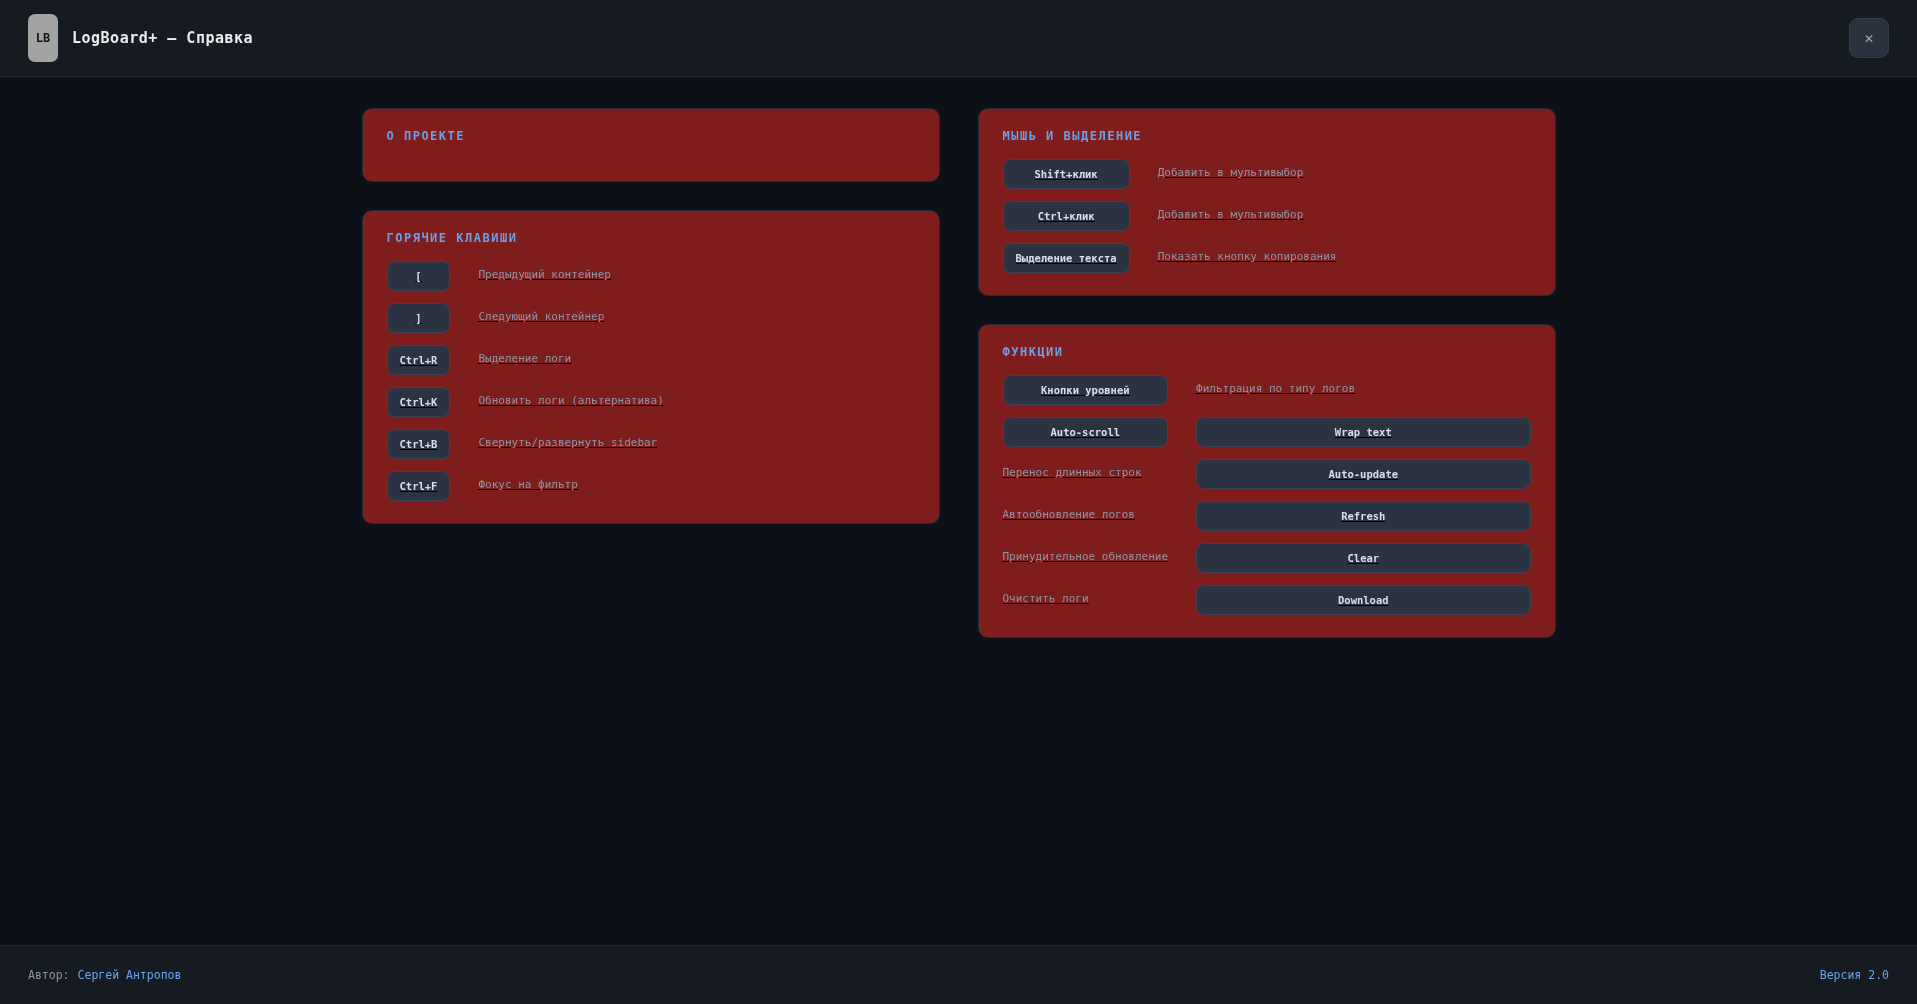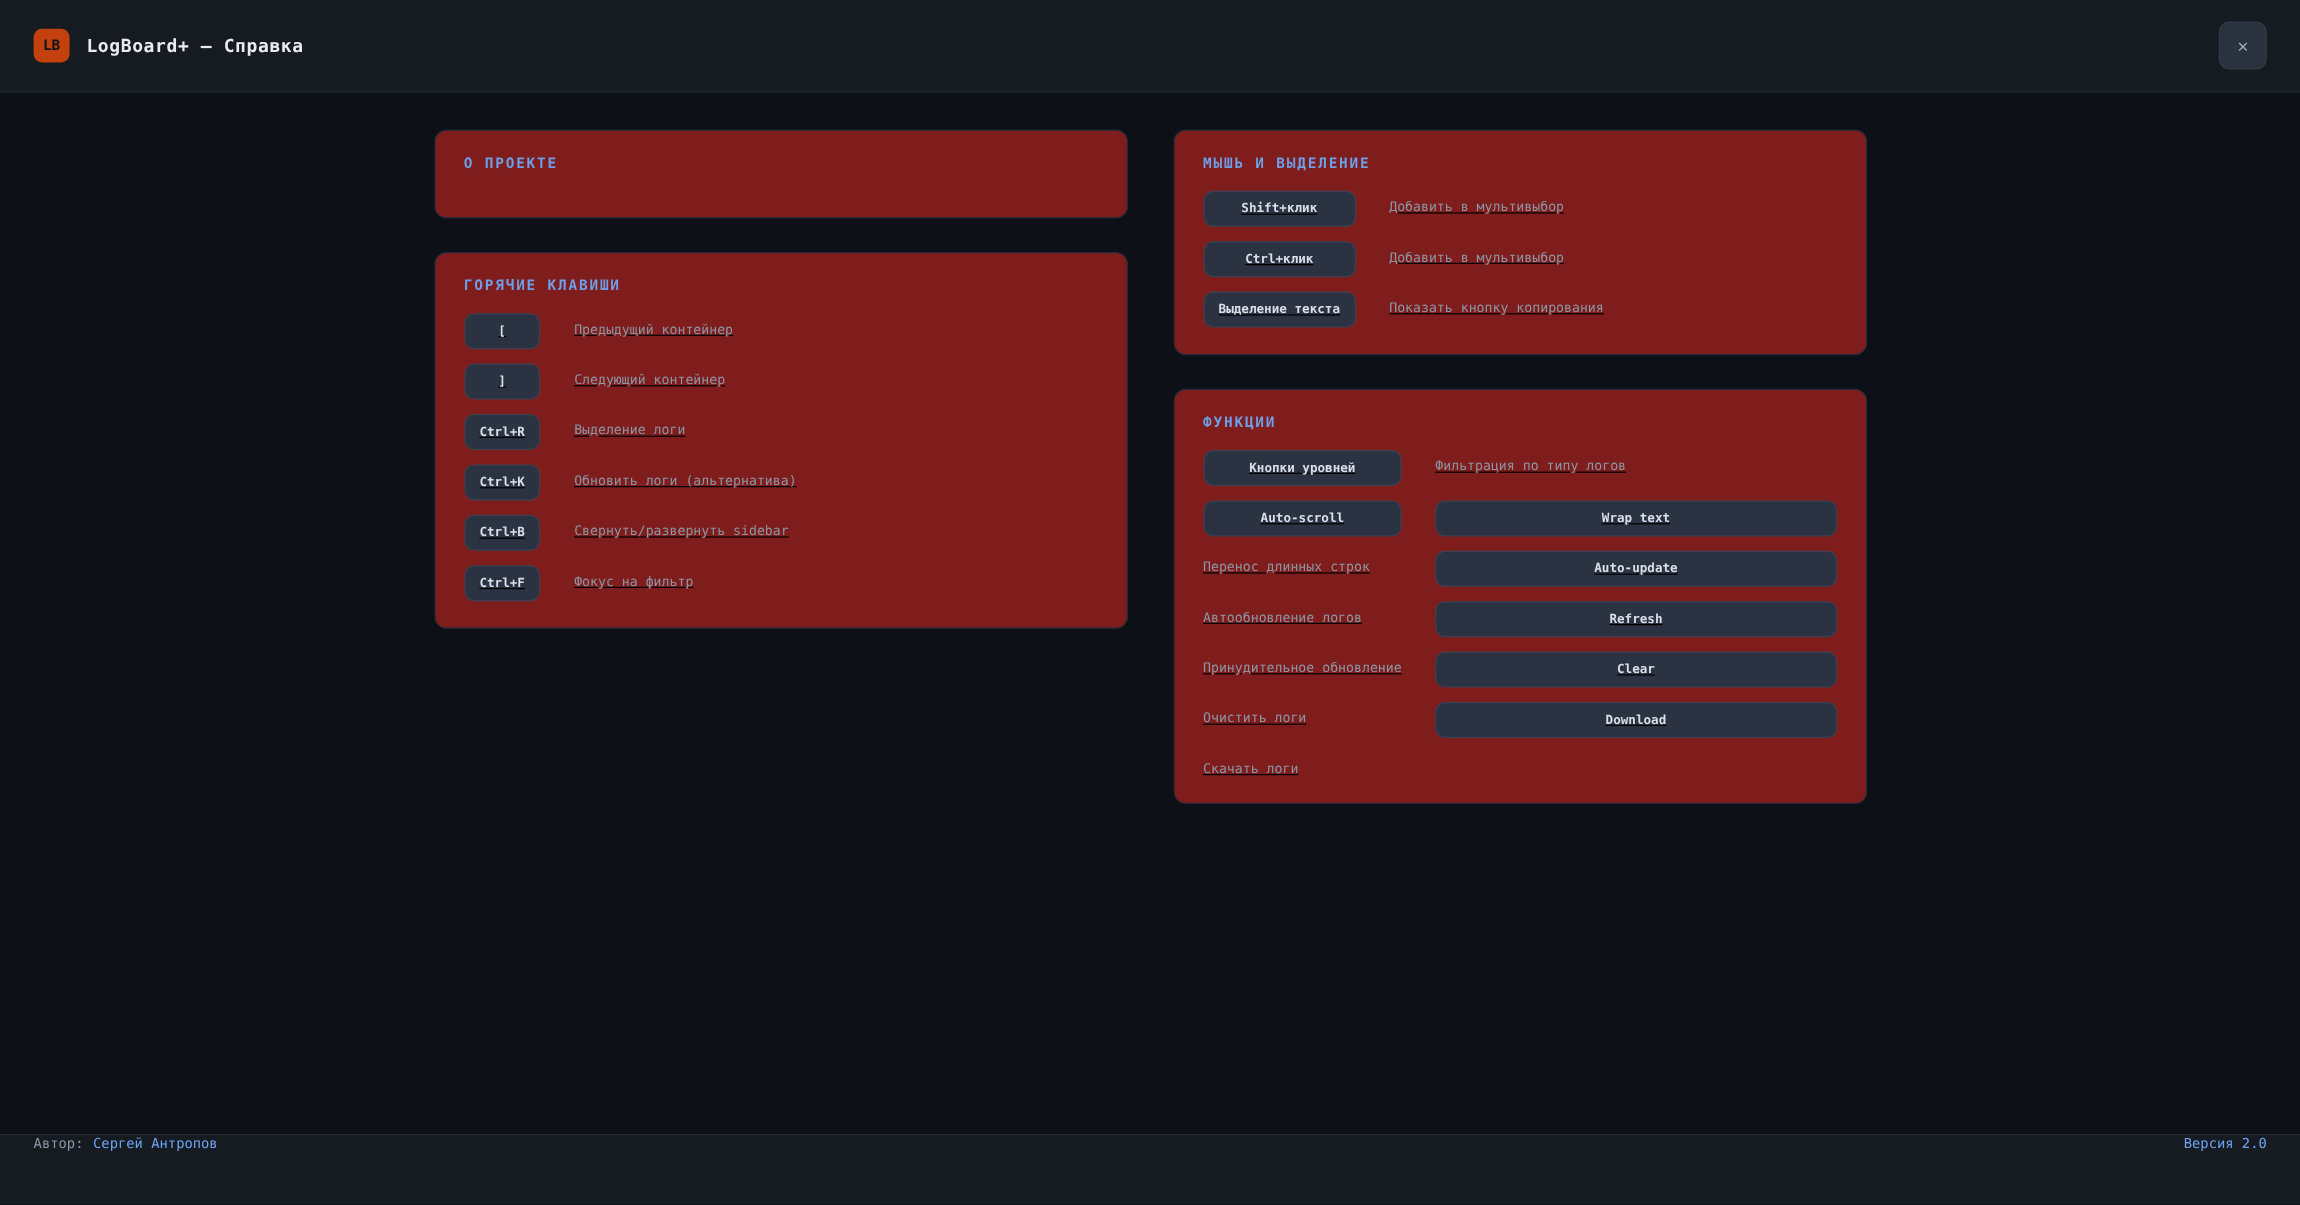--- a/index.html
+++ b/index.html
@@ -13,22 +13,22 @@
 
   
   .app-header {
     flex:none; height:77px;
     display:flex; align-items:center;
     padding:0 28px;
     background:#161b22;
     border-bottom:1px solid #242b36;
   }
   .logo-badge {
-    width:30px; height:28px; border-radius:7px;
-    background:#c2410c; color:#10151d;
+    width:30px; height:48px; border-radius:7px;
+    background:#a3a3a3; color:#10151d;
     font-size:12px; font-weight:bold;
     display:flex; align-items:center; justify-content:center;
     margin-right:14px;
   }
   .app-title {
     font-size:15px; font-weight:bold;
     color:#e9ebee; letter-spacing:.5px;text-align:center;
   }
   .close-btn {
     margin-left:auto;
@@ -76,21 +76,21 @@
   }
   .row-desc {
     font-size:11px; color:#8b95a3;
     padding-top:7px; white-space:nowrap;
   }
 
   
   .app-footer {
     flex:none; height:59px;
     background:#161b22; border-top:1px solid #242b36;
-    display:flex; justify-content:space-between;
+    display:flex; align-items:center; justify-content:space-between;
     padding:0 28px;
     font-size:11.5px;
   }
   .author-wrap { color:#8b95a3; }
   .author-link { color:#6ca3f2; text-decoration:none; margin-left:8px; cursor:pointer; }
   .version-label { color:#6ca3f2; }
 </style>
 </head>
 <body>
 
@@ -153,21 +153,20 @@
           <span class="kbd">Auto-scroll</span>
           <span class="kbd">Wrap text</span>
           <span class="row-desc">Перенос длинных строк</span>
           <span class="kbd">Auto-update</span>
           <span class="row-desc">Автообновление логов</span>
           <span class="kbd">Refresh</span>
           <span class="row-desc">Принудительное обновление</span>
           <span class="kbd">Clear</span>
           <span class="row-desc">Очистить логи</span>
           <span class="kbd">Download</span>
-          <span class="row-desc">Скачать логи</span>
         </div>
       </section>
 
     </div>
   </div>
 </main>
 
 <footer class="app-footer">
   <div class="author-wrap">
     <span>Автор:</span><a class="author-link">Сергей Антропов</a>

